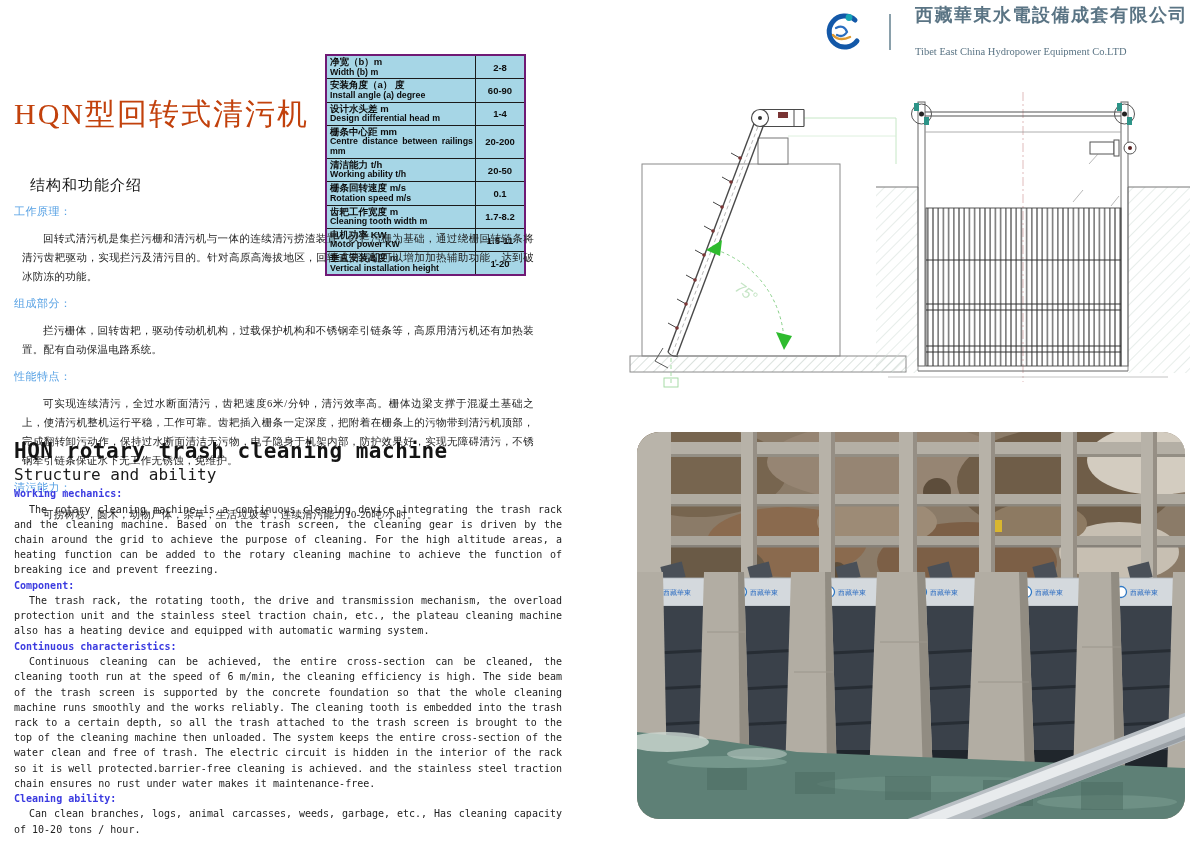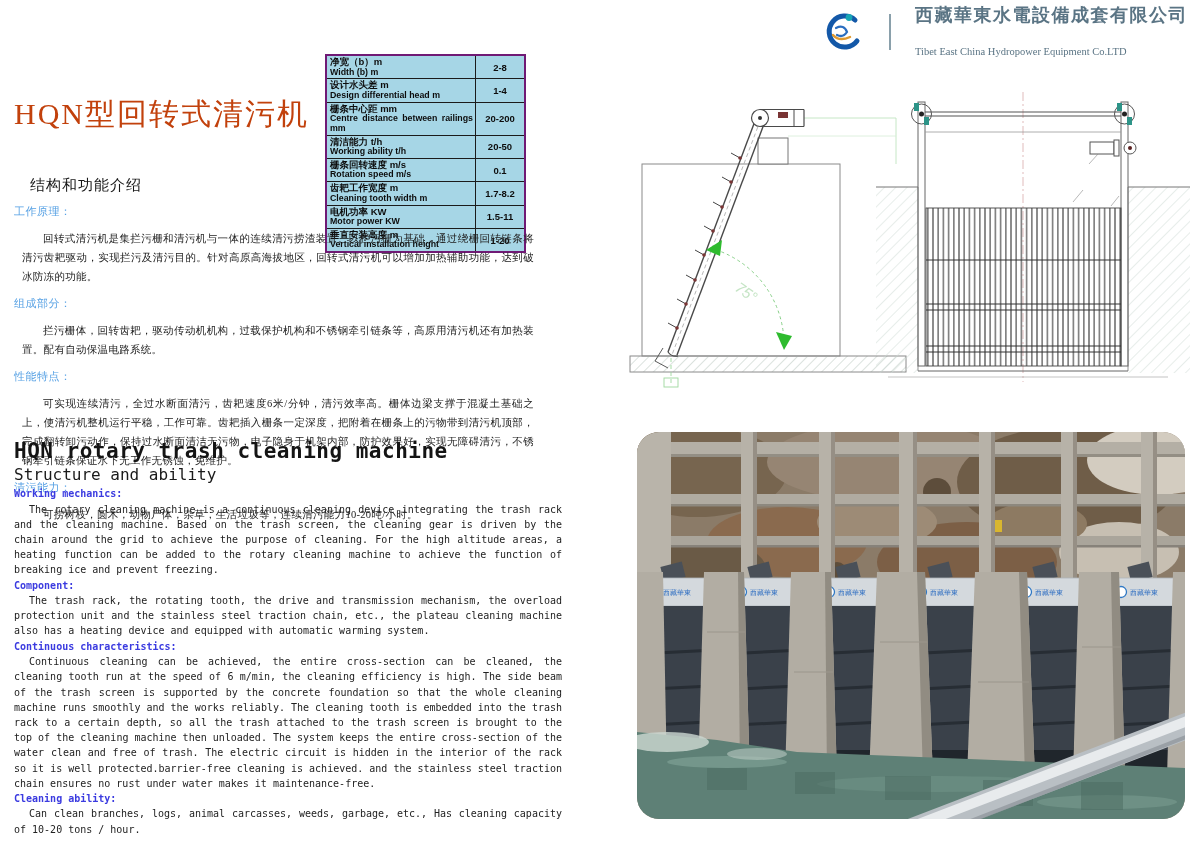--- a/index.html
+++ b/index.html
@@ -71,20 +71,27 @@
 <div class="spec">
   <div class="trow">
     <div class="tlabel">
         <div class="cn">净宽（b）m</div>
         <div class="en">Width (b) m</div>
       </div>
     <div class="tval">2-8</div>
   </div>
   <div class="trow">
     <div class="tlabel">
+        <div class="cn">安装角度（a） 度</div>
+        <div class="en">Install angle (a) degree</div>
+      </div>
+    <div class="tval">60-90</div>
+  </div>
+  <div class="trow">
+    <div class="tlabel">
         <div class="cn">设计水头差 m</div>
         <div class="en">Design differential head m</div>
       </div>
     <div class="tval">1-4</div>
   </div>
   <div class="trow">
     <div class="tlabel">
         <div class="cn">栅条中心距 mm</div>
         <div class="en">Centre distance between railings mm</div>
       </div>

